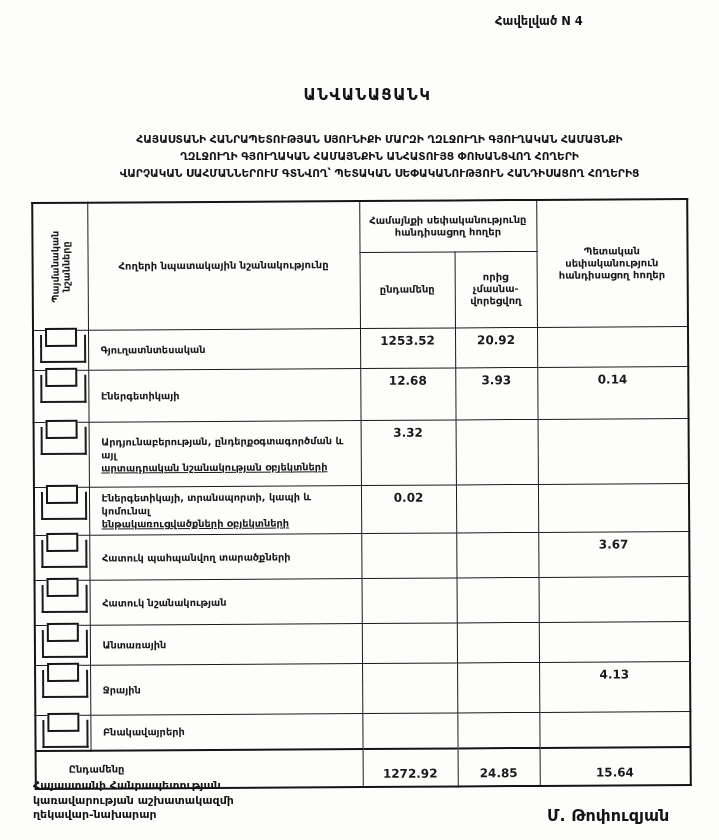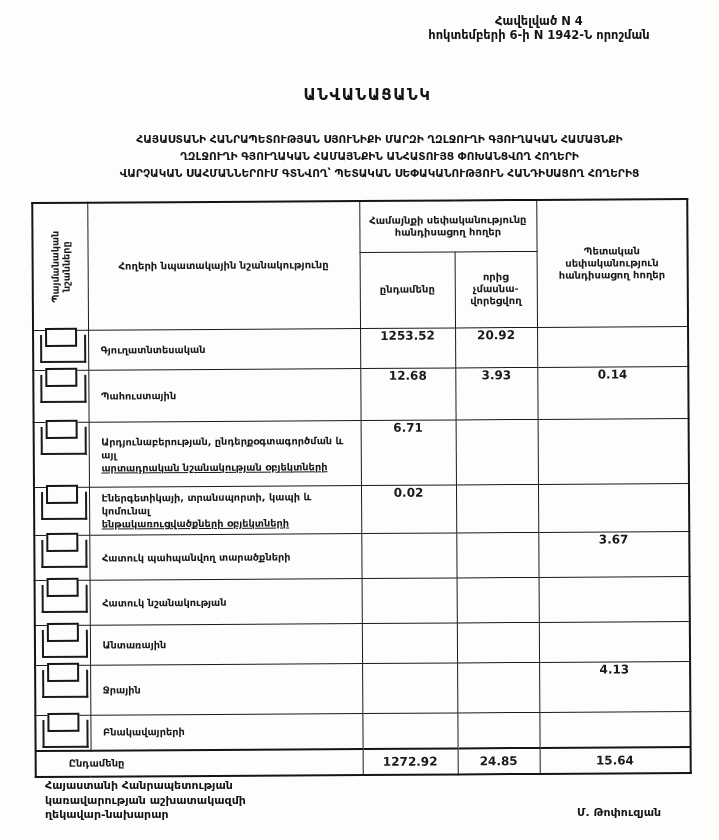--- a/index.html
+++ b/index.html
@@ -49,41 +49,40 @@
   .sym-inner{
     position:absolute;top:-7px;left:3px;width:28px;height:15px;
     border:2px solid #161616;background:#fdfdfc;
   }
   .c-label{
     font-size:9.8px;line-height:13px;padding:4px 6px 4px 12px;
     vertical-align:middle;text-align:left;
   }
   .ul{text-decoration:underline;}
   .c-num{
-    font-size:12px;text-align:center;vertical-align:top;
+    font-size:12px;text-align:center;vertical-align:top;padding-top:5px;
   }
   tfoot td{height:24px;border-top:2px solid #151515;}
   .t-label{font-size:10px;text-align:left;padding-left:32px;vertical-align:middle;}
-  .t-num{font-size:12px;text-align:center;vertical-align:middle;padding-top:0;margin-left:44px;}
+  .t-num{font-size:12px;text-align:center;vertical-align:middle;padding-top:12px;margin-left:44px;}
   .footer-left{
-    position:absolute;top:779px;left:45px;
+    position:absolute;top:779px;left:33px;
     font-size:11px;line-height:14.5px;white-space:pre-line;
   }
   .signature{
-    position:absolute;top:806px;left:577px;font-size:11px;white-space:nowrap;
+    position:absolute;top:806px;left:547px;font-size:16px;white-space:nowrap;
   }
 </style>
 </head>
 <body>
 
 <div class="page">
 
   <div class="appendix">
     <div>Հավելված N 4</div>
-    <div>հոկտեմբերի 6-ի N 1942-Ն որոշման</div>
   </div>
 
   <div class="doc-title">ԱՆՎԱՆԱՑԱՆԿ</div>
 
   <div class="subtitle">
     <div>ՀԱՅԱՍՏԱՆԻ ՀԱՆՐԱՊԵՏՈՒԹՅԱՆ ՍՅՈՒՆԻՔԻ ՄԱՐԶԻ ՂԶԼՋՈՒՂԻ ԳՅՈՒՂԱԿԱՆ ՀԱՄԱՅՆՔԻ</div>
     <div>ՂԶԼՋՈՒՂԻ ԳՅՈՒՂԱԿԱՆ ՀԱՄԱՅՆՔԻՆ ԱՆՀԱՏՈՒՅՑ ՓՈԽԱՆՑՎՈՂ ՀՈՂԵՐԻ</div>
     <div>ՎԱՐՉԱԿԱՆ ՍԱՀՄԱՆՆԵՐՈՒՄ ԳՏՆՎՈՂ՝ ՊԵՏԱԿԱՆ ՍԵՓԱԿԱՆՈՒԹՅՈՒՆ ՀԱՆԴԻՍԱՑՈՂ ՀՈՂԵՐԻՑ</div>
   </div>
 
@@ -123,33 +122,33 @@
             <td class="c-num">1253.52</td>
             <td class="c-num">20.92</td>
             <td class="c-num"></td>
           </tr>
           <tr style="height: 52px;">
             <td class="c-sym">
               <div class="sym-outer">
                 <div class="sym-inner"></div>
               </div>
             </td>
-            <td class="c-label"><span>Պահուստային</span></td>
+            <td class="c-label"><span>Էներգետիկայի</span></td>
             <td class="c-num">12.68</td>
             <td class="c-num">3.93</td>
             <td class="c-num">0.14</td>
           </tr>
           <tr style="height: 65px;">
             <td class="c-sym">
               <div class="sym-outer">
                 <div class="sym-inner"></div>
               </div>
             </td>
             <td class="c-label"><span>Արդյունաբերության, ընդերքօգտագործման և այլ</span><br><span class="ul">արտադրական  նշանակության օբյեկտների</span></td>
-            <td class="c-num">6.71</td>
+            <td class="c-num">3.32</td>
             <td class="c-num"></td>
             <td class="c-num"></td>
           </tr>
           <tr style="height: 40px;">
             <td class="c-sym">
               <div class="sym-outer">
                 <div class="sym-inner"></div>
               </div>
             </td>
             <td class="c-label"><span>Էներգետիկայի,  տրանսպորտի, կապի և կոմունալ</span><br><span class="ul">ենթակառուցվածքների  օբյեկտների</span></td>

